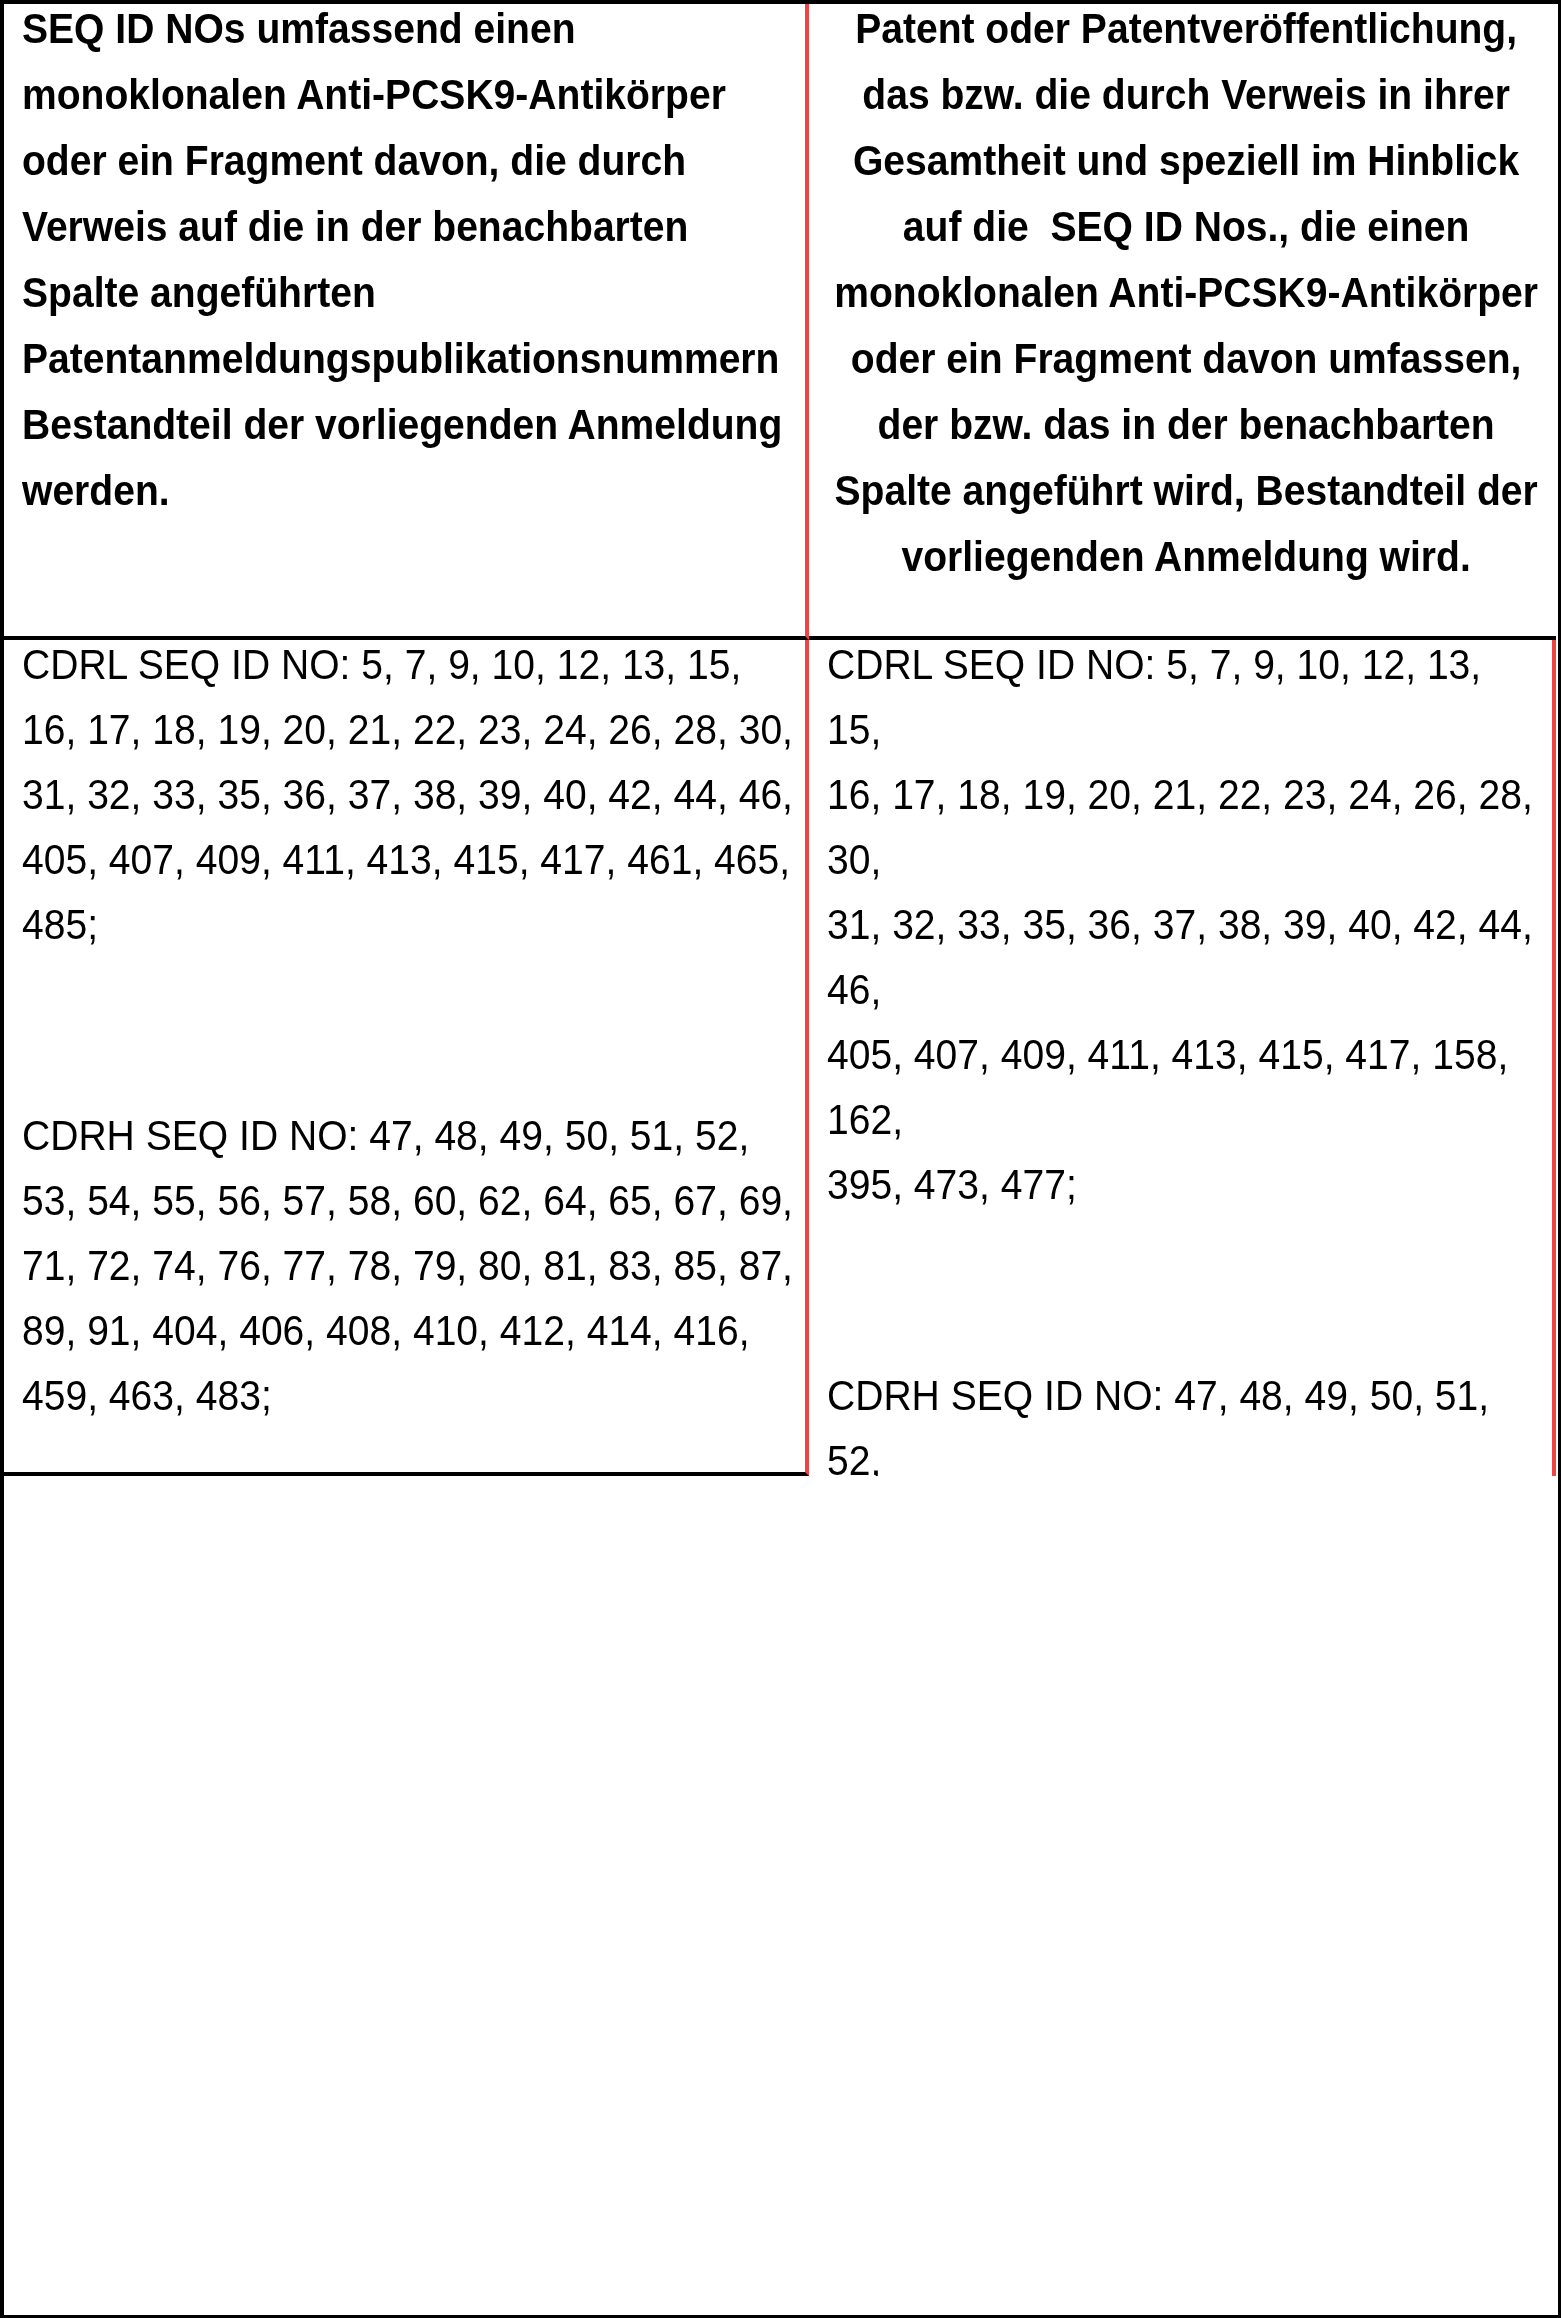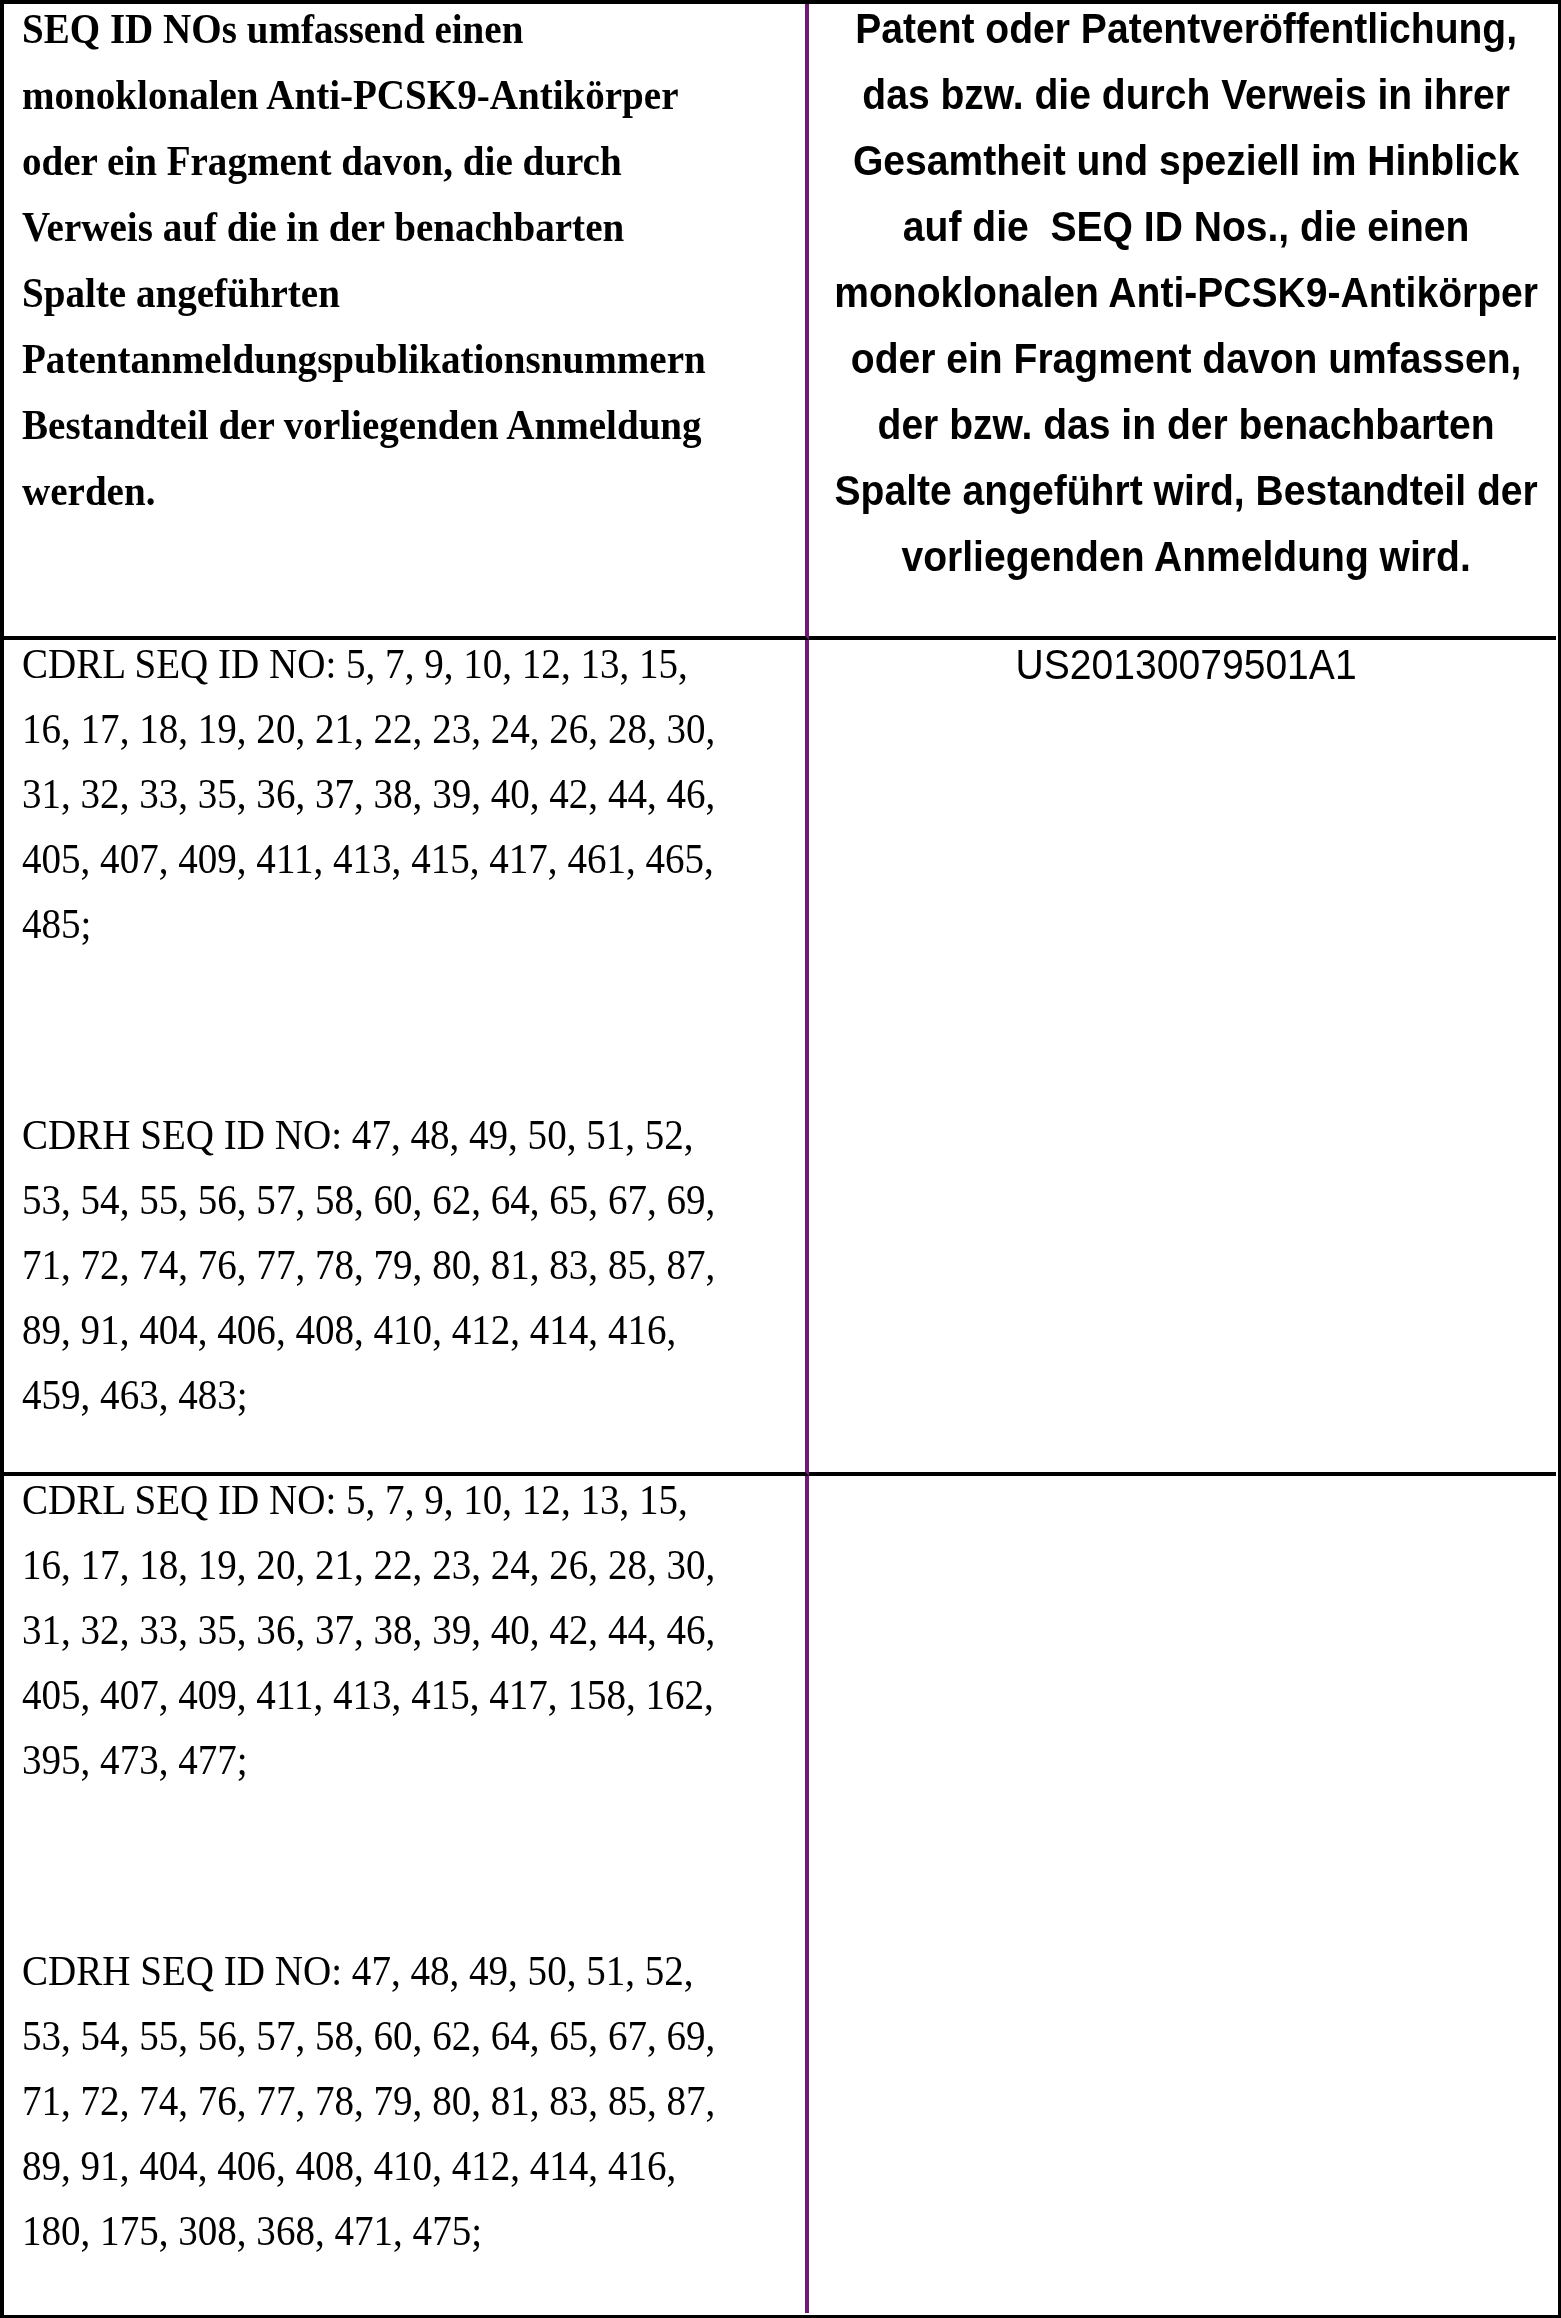--- a/index.html
+++ b/index.html
@@ -22,23 +22,22 @@
     display: grid;
     grid-template-columns: 805px 747px;
     grid-template-rows: 636px 836px 837px;
     background: #ffffff;
   }
   .cell {
     box-sizing: border-box;
     overflow: hidden;
   }
   .cell.col-left {
-    border-right: 4px solid #701a75;
+    border-right: 4px solid #ef4444;
     padding: 1.6px 8px 0 18px;
-    font-family: Liberation Serif, serif;
   }
   .cell.col-right {
     padding: 1.6px 8px 0 14.6px;
     text-align: center;
   }
   .cell.row-bordered {
     border-bottom: 4.9px solid #000000;
   }
   
   .condense {
@@ -102,25 +101,20 @@
 31, 32, 33, 35, 36, 37, 38, 39, 40, 42, 44, 46,
 405, 407, 409, 411, 413, 415, 417, 461, 465,
 485;</p>
       <p class="txt second">CDRH SEQ ID NO: 47, 48, 49, 50, 51, 52,
 53, 54, 55, 56, 57, 58, 60, 62, 64, 65, 67, 69,
 71, 72, 74, 76, 77, 78, 79, 80, 81, 83, 85, 87,
 89, 91, 404, 406, 408, 410, 412, 414, 416,
 459, 463, 483;</p>
     </div>
   </div>
-  <div class="cell col-right row-bordered">
-    <div class="condense">
-      <p class="txt first">US20130079501A1</p>
-    </div>
-  </div>
 
   <div class="cell col-left">
     <div class="condense">
       <p class="txt first">CDRL SEQ ID NO: 5, 7, 9, 10, 12, 13, 15,
 16, 17, 18, 19, 20, 21, 22, 23, 24, 26, 28, 30,
 31, 32, 33, 35, 36, 37, 38, 39, 40, 42, 44, 46,
 405, 407, 409, 411, 413, 415, 417, 158, 162,
 395, 473, 477;</p>
       <p class="txt second">CDRH SEQ ID NO: 47, 48, 49, 50, 51, 52,
 53, 54, 55, 56, 57, 58, 60, 62, 64, 65, 67, 69,

